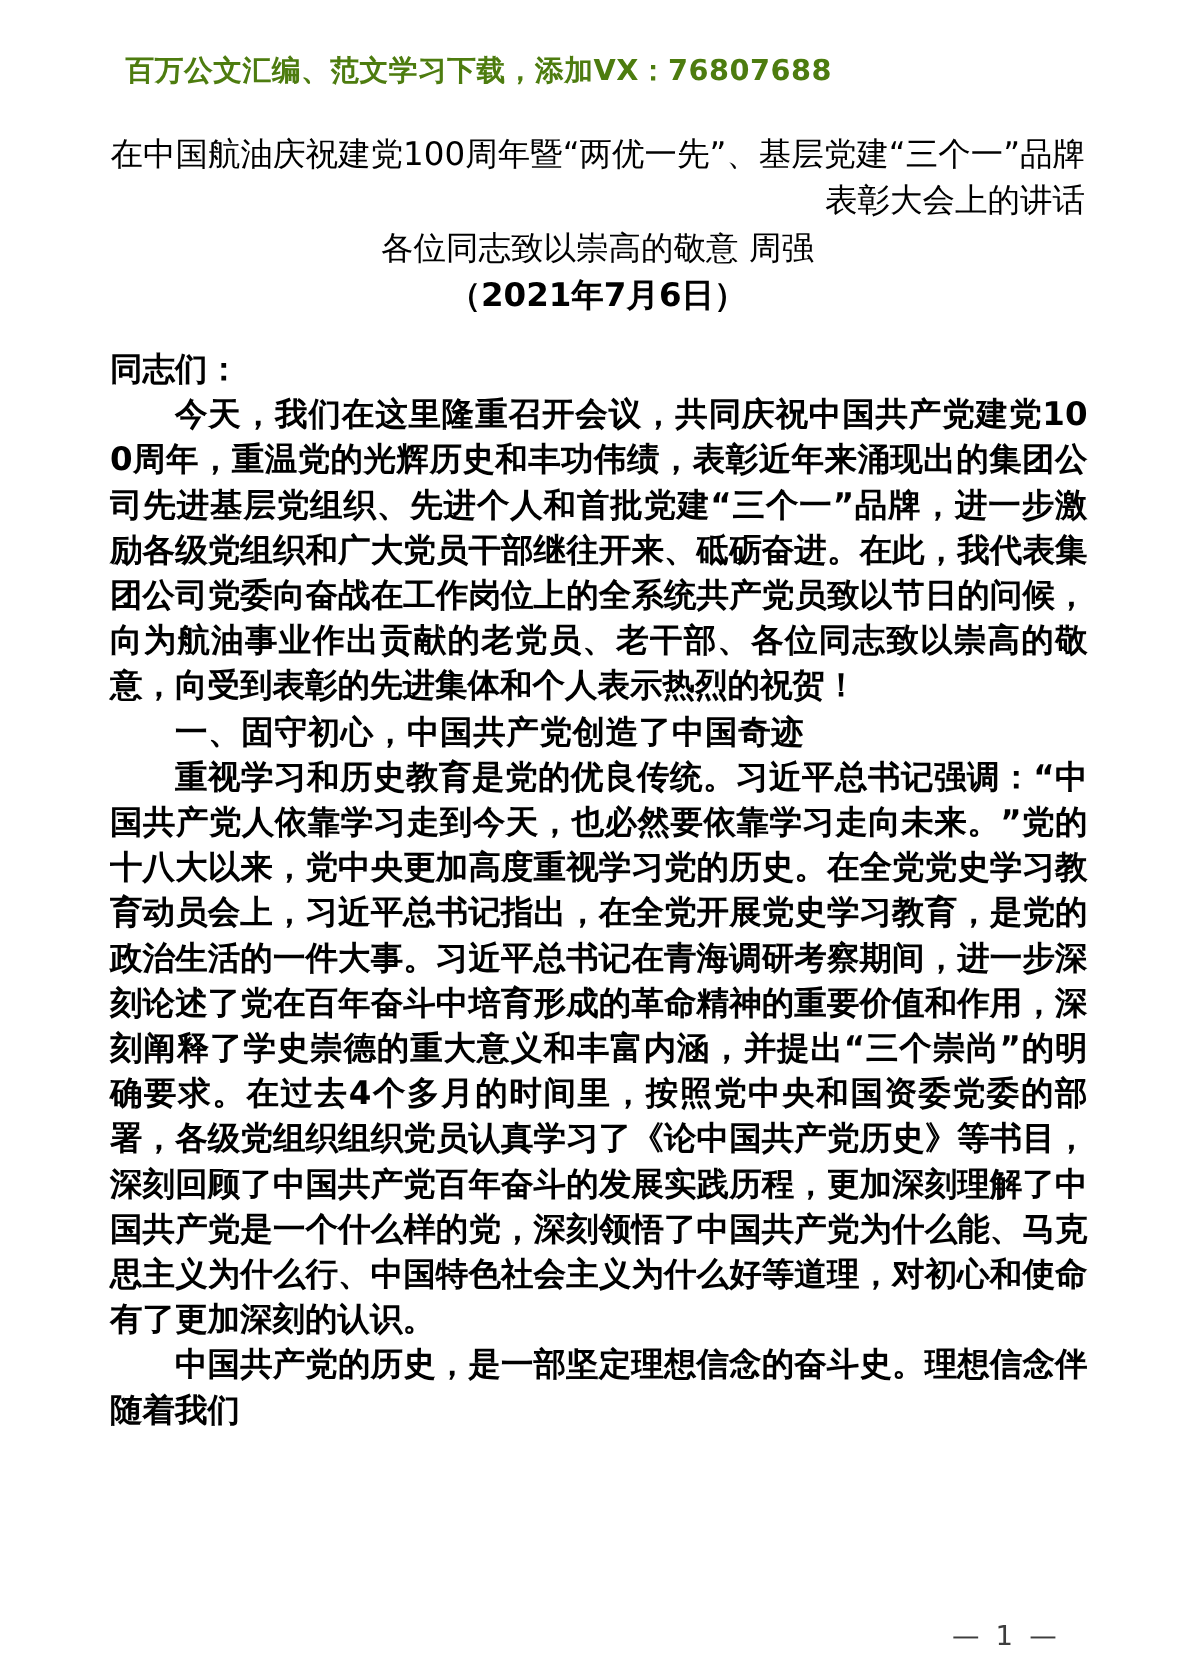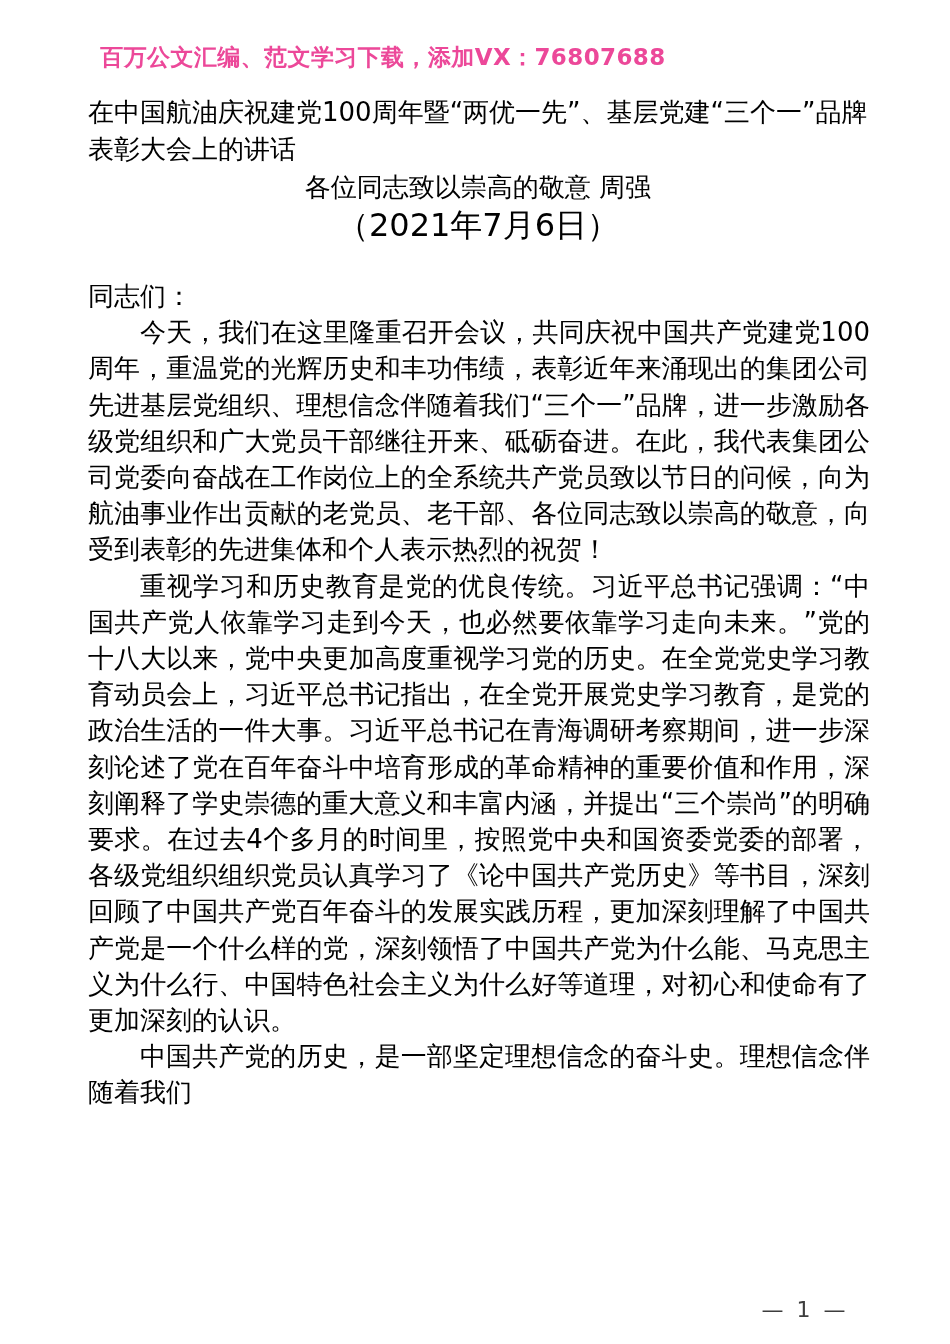--- a/index.html
+++ b/index.html
@@ -22,56 +22,57 @@
     box-sizing: border-box;
   }
 
   
   .promo-header {
     position: absolute;
     top: 44px;
     left: 0;
     width: 766px;
     text-align: center;
-    color: #ec4899;
+    color: #4d7c0f;
     font-size: 23px;
     font-weight: 700;
     letter-spacing: 0.4px;
     line-height: 1.2;
     font-family: "DejaVu Sans", "Liberation Sans", sans-serif;
     white-space: nowrap;
   }
 
   
   .title-block {
     position: absolute;
     top: 94px;
     left: 88px;
     width: 780px;
     text-align: center;
   }
   .doc-title {
     font-size: 26px;
     line-height: 37px;
     font-weight: 400;
-    text-align: left;
+    text-align: right;
     letter-spacing: 0px;
     font-family: "DejaVu Sans", "Liberation Sans", sans-serif;
+    margin-top: 12px;
   }
   .doc-byline {
     font-size: 26px;
     line-height: 37px;
     font-weight: 400;
     margin-top: 1px;
     font-family: "DejaVu Sans", "Liberation Sans", sans-serif;
   }
   .doc-date {
-    font-size: 32px;
+    font-size: 26px;
     line-height: 37px;
-    font-weight: 400;
+    font-weight: 700;
     margin-top: 1px;
     font-family: "DejaVu Sans", "Liberation Sans", sans-serif;
   }
 
   
   .body-block {
     position: absolute;
     top: 278px;
     left: 88px;
     width: 782px;
@@ -79,20 +80,21 @@
   .para {
     font-size: 26px;
     line-height: 36.2px;
     text-align: justify;
     text-justify: inter-ideograph;
     text-align-last: left;
     letter-spacing: 0px;
     margin: 0;
     font-family: "DejaVu Sans", "Liberation Sans", sans-serif;
     word-break: break-all;
+    font-weight: bold;
   }
   .para.salutation {
     text-indent: 0;
   }
   .para.indent {
     text-indent: 2em;
   }
   .para.section-heading {
     text-indent: 2em;
     letter-spacing: 0.5px;
@@ -123,21 +125,22 @@
   <div class="promo-header">百万公文汇编、范文学习下载，添加VX：76807688</div>
 
   <div class="title-block">
     <div class="doc-title">在中国航油庆祝建党100周年暨“两优一先”、基层党建“三个一”品牌表彰大会上的讲话</div>
     <div class="doc-byline">各位同志致以崇高的敬意  周强</div>
     <div class="doc-date">（2021年7月6日）</div>
   </div>
 
   <div class="body-block">
     <p class="para salutation">同志们：</p>
-    <p class="para indent">今天，我们在这里隆重召开会议，共同庆祝中国共产党建党100周年，重温党的光辉历史和丰功伟绩，表彰近年来涌现出的集团公司先进基层党组织、理想信念伴随着我们“三个一”品牌，进一步激励各级党组织和广大党员干部继往开来、砥砺奋进。在此，我代表集团公司党委向奋战在工作岗位上的全系统共产党员致以节日的问候，向为航油事业作出贡献的老党员、老干部、各位同志致以崇高的敬意，向受到表彰的先进集体和个人表示热烈的祝贺！</p>
+    <p class="para indent">今天，我们在这里隆重召开会议，共同庆祝中国共产党建党100周年，重温党的光辉历史和丰功伟绩，表彰近年来涌现出的集团公司先进基层党组织、先进个人和首批党建“三个一”品牌，进一步激励各级党组织和广大党员干部继往开来、砥砺奋进。在此，我代表集团公司党委向奋战在工作岗位上的全系统共产党员致以节日的问候，向为航油事业作出贡献的老党员、老干部、各位同志致以崇高的敬意，向受到表彰的先进集体和个人表示热烈的祝贺！</p>
+    <p class="para section-heading">一、固守初心，中国共产党创造了中国奇迹</p>
     <p class="para indent">重视学习和历史教育是党的优良传统。习近平总书记强调：“中国共产党人依靠学习走到今天，也必然要依靠学习走向未来。”党的十八大以来，党中央更加高度重视学习党的历史。在全党党史学习教育动员会上，习近平总书记指出，在全党开展党史学习教育，是党的政治生活的一件大事。习近平总书记在青海调研考察期间，进一步深刻论述了党在百年奋斗中培育形成的革命精神的重要价值和作用，深刻阐释了学史崇德的重大意义和丰富内涵，并提出“三个崇尚”的明确要求。在过去4个多月的时间里，按照党中央和国资委党委的部署，各级党组织组织党员认真学习了《论中国共产党历史》等书目，深刻回顾了中国共产党百年奋斗的发展实践历程，更加深刻理解了中国共产党是一个什么样的党，深刻领悟了中国共产党为什么能、马克思主义为什么行、中国特色社会主义为什么好等道理，对初心和使命有了更加深刻的认识。</p>
     <p class="para indent">中国共产党的历史，是一部坚定理想信念的奋斗史。理想信念伴随着我们</p>
   </div>
 
   <div class="page-footer">
     <span class="pf-inner">— 1 —</span>
   </div>
 
 </div>
 

